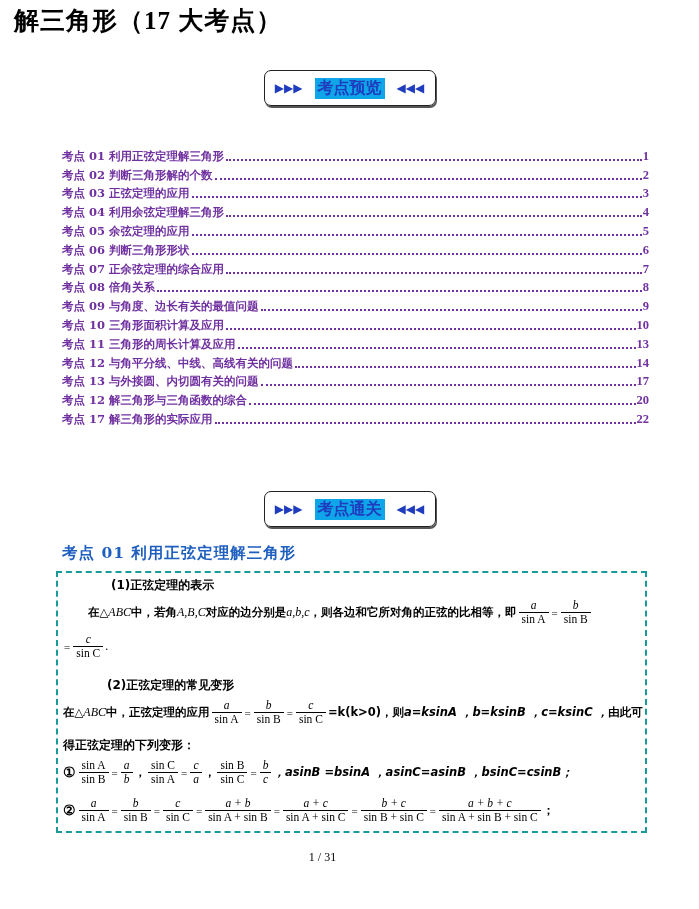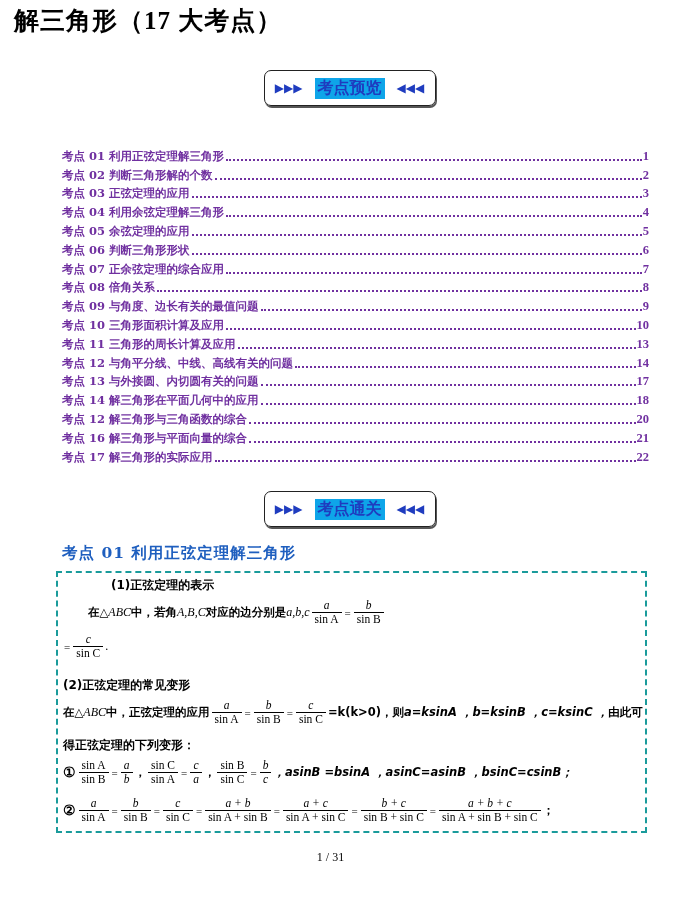--- a/index.html
+++ b/index.html
@@ -27,21 +27,21 @@
          border: 2px dashed #1a9b9b; box-sizing: border-box; }
   .box .line { position: absolute; left: 5px; font-size: 12px; white-space: nowrap; display: flex; align-items: center; }
   .b { font-weight: bold; font-family: "DejaVu Sans", sans-serif; font-size: 11.5px; }
   .it { font-style: italic; }
   .frac { display: inline-flex; flex-direction: column; align-items: center; vertical-align: middle;
           margin: 0 2px; font-size: 11.5px; line-height: 13px; }
   .frac .num { padding: 0 3px; font-style: italic; }
   .frac .den { border-top: 1px solid #000; padding: 0 3px; }
   .eq { margin: 0 1px; font-size: 11px; }
   .circ { font-size: 14px; font-weight: bold; margin-right: 1px; }
-  .footer { position: absolute; top: 850px; left: 8px; width: 645px; text-align: center; font-size: 12px; }
+  .footer { position: absolute; top: 850px; left: 0; width: 645px; text-align: center; font-size: 12px; }
 </style>
 </head>
 <body>
 
 <div class="title">解三角形（17 大考点）</div>
 
 <div class="badge badge1">
   <span class="arrows">▶▶▶</span>
   <span class="label">考点预览</span>
   <span class="arrows">◀◀◀</span>
@@ -107,33 +107,23 @@
       <span class="lbl">考点 12  与角平分线、中线、高线有关的问题</span>
       <span class="dots"></span>
       <span class="pg">14</span>
     </div>
     <div class="toc-row">
       <span class="lbl">考点 13  与外接圆、内切圆有关的问题</span>
       <span class="dots"></span>
       <span class="pg">17</span>
     </div>
     <div class="toc-row">
-      <span class="lbl">考点 14  解三角形在平面几何中的应用</span>
-      <span class="dots"></span>
-      <span class="pg">18</span>
-    </div>
-    <div class="toc-row">
       <span class="lbl">考点 12  解三角形与三角函数的综合</span>
       <span class="dots"></span>
       <span class="pg">20</span>
-    </div>
-    <div class="toc-row">
-      <span class="lbl">考点 16  解三角形与平面向量的综合</span>
-      <span class="dots"></span>
-      <span class="pg">21</span>
     </div>
     <div class="toc-row">
       <span class="lbl">考点 17  解三角形的实际应用</span>
       <span class="dots"></span>
       <span class="pg">22</span>
     </div>
   </div>
 
 <div class="badge badge2">
   <span class="arrows">▶▶▶</span>
@@ -146,41 +136,42 @@
 <div class="box">
   <div class="line b" style="top:4px;margin-left:48px;">(1)正弦定理的表示</div>
 
   <div class="line" style="top:26px; left:30px;">
     <span class="b">在△</span>
     <span class="it">ABC</span>
     <span class="b"> 中，若角 </span>
     <span class="it">A,B,C</span>
     <span class="b"> 对应的边分别是 </span>
     <span class="it">a,b,c</span>
+    <span class="b">，则各边和它所对角的正弦的比相等，即</span>
     <span class="frac">
         <span class="num">a</span>
         <span class="den">sin A</span>
       </span>
     <span class="eq">=</span>
     <span class="frac">
         <span class="num">b</span>
         <span class="den">sin B</span>
       </span>
   </div>
 
   <div class="line" style="top:60px;">
     <span class="eq">=</span>
     <span class="frac">
         <span class="num">c</span>
         <span class="den">sin C</span>
       </span>
     <span>.</span>
   </div>
 
-  <div class="line b" style="top:104px;">(2)正弦定理的常见变形</div>
+  <div class="line b" style="top:104px;margin-left:44px;">(2)正弦定理的常见变形</div>
 
   <div class="line" style="top:126px;">
     <span class="b">在△</span>
     <span class="it">ABC</span>
     <span class="b"> 中，正弦定理的应用</span>
     <span class="frac">
         <span class="num">a</span>
         <span class="den">sin A</span>
       </span>
     <span class="eq">=</span>

